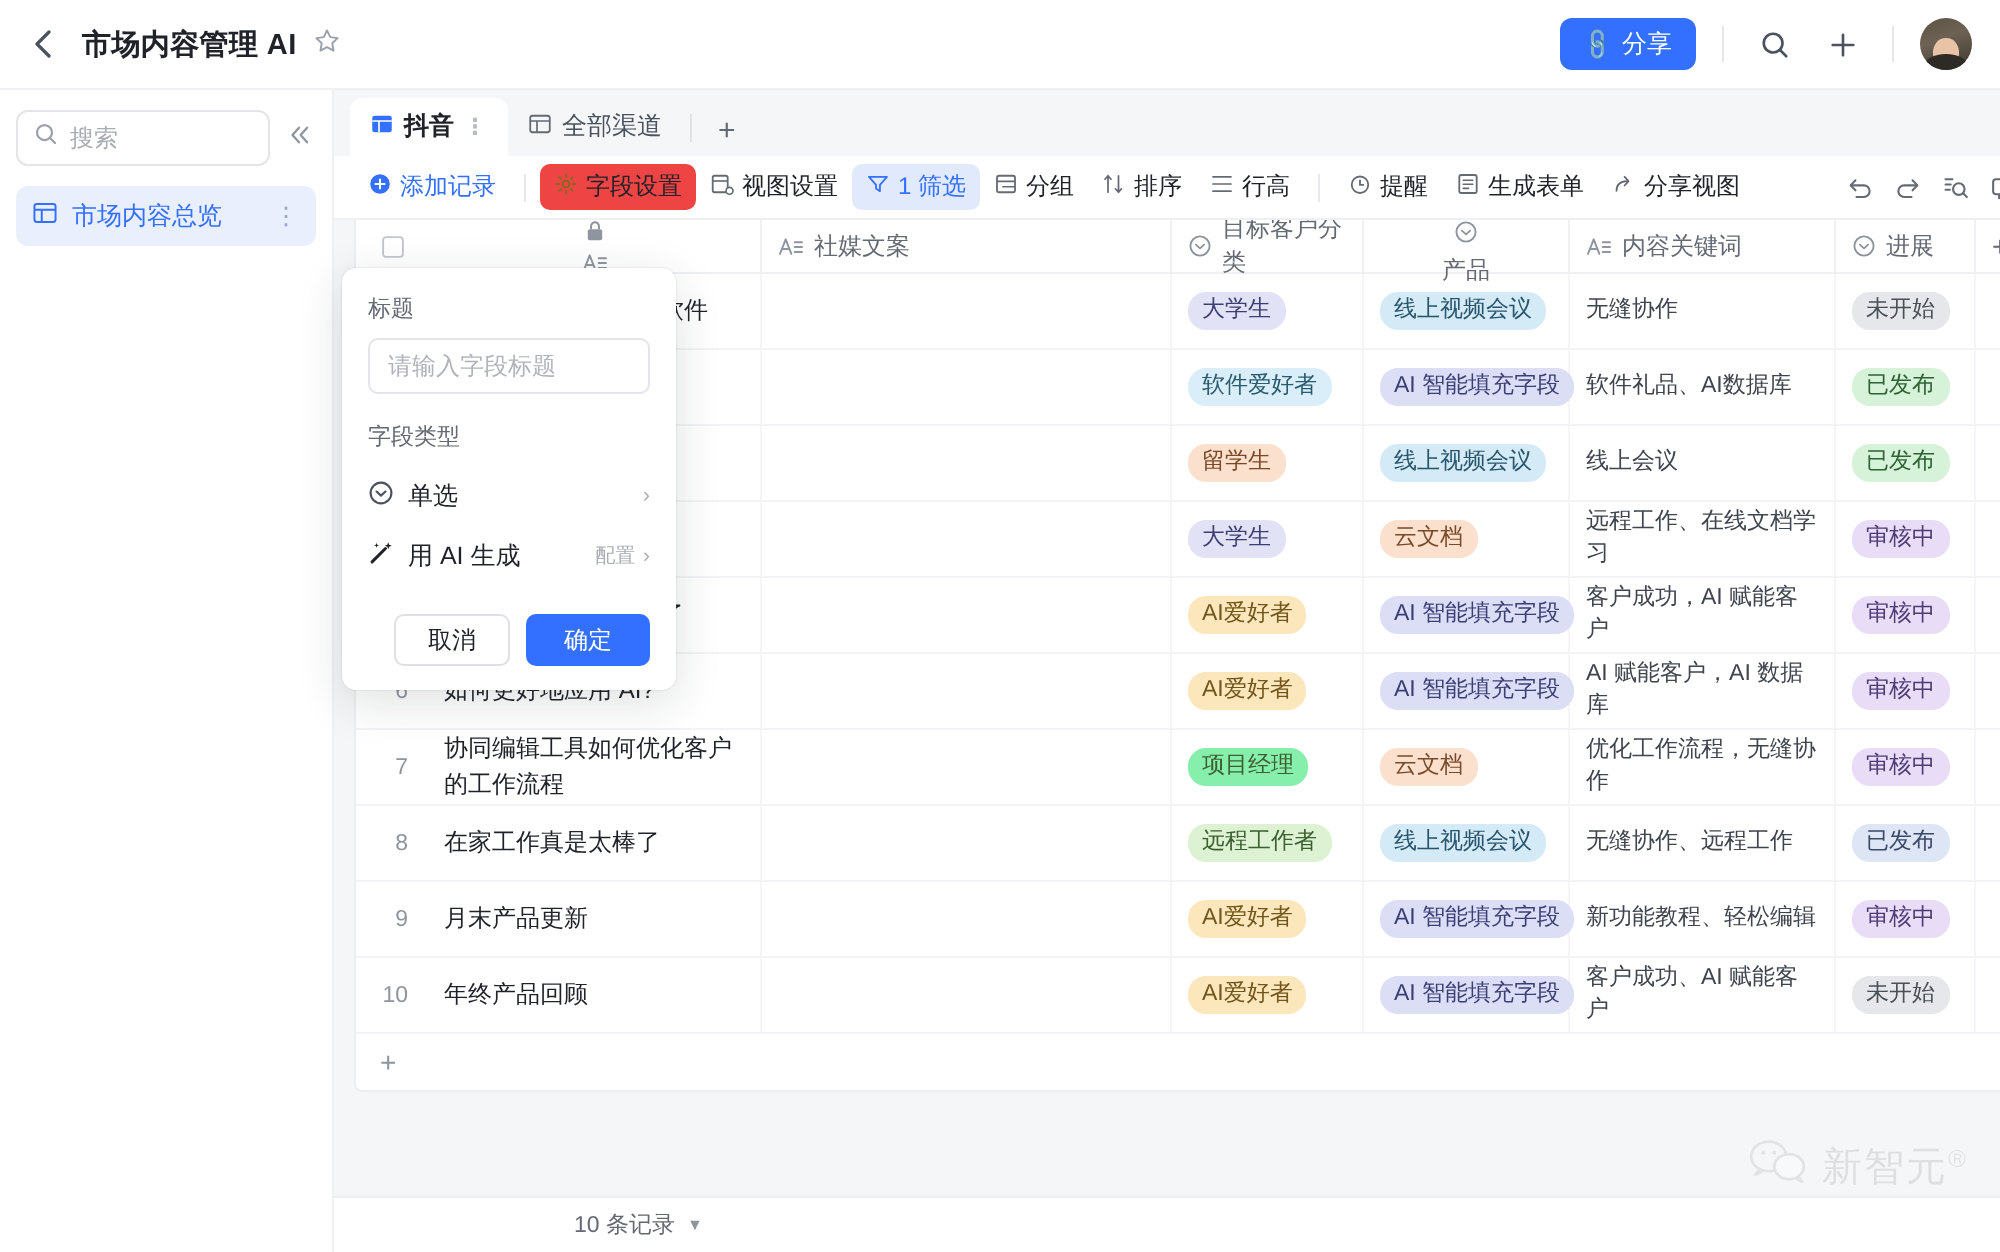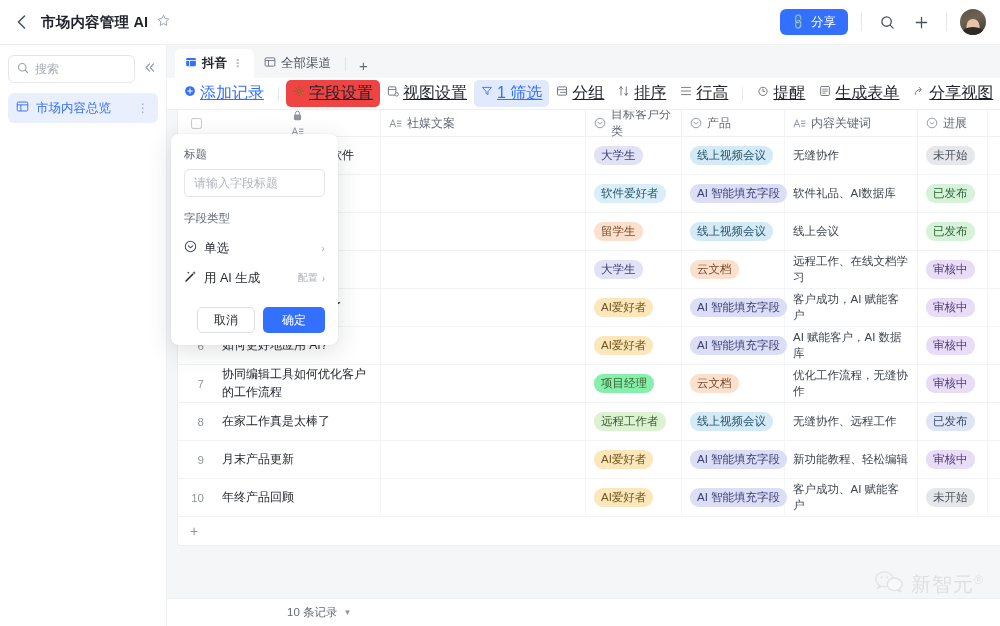--- a/index.html
+++ b/index.html
@@ -94,22 +94,22 @@
   .tab.active { background: #fff; color: #1f2329; font-weight: bold; }
   .tab .tabdots { color: #b7bcc4; font-size: 11px; letter-spacing: 1px; }
   .tab-sep { width: 1px; height: 14px; background: #e0e2e6; margin: 0 4px 7px 4px; }
   .tab-add { font-size: 15px; color: #646a73; padding: 0 9px 4px 9px; cursor: pointer; }
 
   .toolbar {
     height: 32px; background: #fff; display: flex; align-items: center;
     padding: 0 10px; gap: 0px; border-bottom: 1px solid #eef0f2;
   }
   .tb-item {
-    display: flex; gap: 4px; font-size: 16px; color: #1f2329;
-    padding: 3px 7px; border-radius: 5px; cursor: pointer; white-space: nowrap; text-decoration: underline;
+    display: flex; align-items: center; gap: 4px; font-size: 12px; color: #1f2329;
+    padding: 3px 7px; border-radius: 5px; cursor: pointer; white-space: nowrap;
   }
   .tb-item.primary { color: #3370ff; }
   .tb-item.hl-yellow { background: #ef4444; }
   .tb-item.hl-blue { background: #e1e9fc; color: #3370ff; }
   .tb-sep { width: 1px; height: 14px; background: #e7e9ed; margin: 0 7px; }
   .tb-right { margin-left: auto; display: flex; align-items: center; gap: 2px; }
   .tb-ico { width: 22px; height: 22px; display:flex; align-items:center; justify-content:center;
             color: #646a73; cursor: pointer; }
 
   
@@ -122,21 +122,21 @@
     display: flex; height: 27px; align-items: center; border-bottom: 1px solid #eef0f2;
     color: #646a73; font-size: 12px; background: #fff;
   }
   .th { display: flex; align-items: center; gap: 5px; padding: 0 8px; height: 100%;
         border-right: 1px solid #f0f1f3; }
   .th .ficon { color: #8f959e; font-size: 11px; display:flex; align-items:center; }
   .c-check { width: 36px; justify-content: center; border-right: none; }
   .c-topic { width: 167px; flex-direction: column; }
   .c-copy  { width: 205px; }
   .c-cust  { width: 96px; }
-  .c-prod  { width: 103px; }
+  .c-prod  { width: 103px; flex-direction: column; }
   .c-kw    { width: 133px; }
   .c-prog  { width: 70px; }
   .c-add   { flex: 1; justify-content: center; border-right: none; color: #646a73; font-size: 14px; cursor: pointer;}
 
   .row { display: flex; border-bottom: 1px solid #f2f3f5; min-height: 38px; align-items: stretch; }
   .cell { padding: 0 8px; display: flex; align-items: center; font-size: 12px;
           color: #1f2329; border-right: 1px solid #f4f5f6; }
   .cell.rowno { width: 36px; justify-content: flex-end; padding-right: 10px;
                 color: #8f959e; font-size: 11.5px; border-right: none; }
   .cell.topic { width: 167px; line-height: 1.45; }

